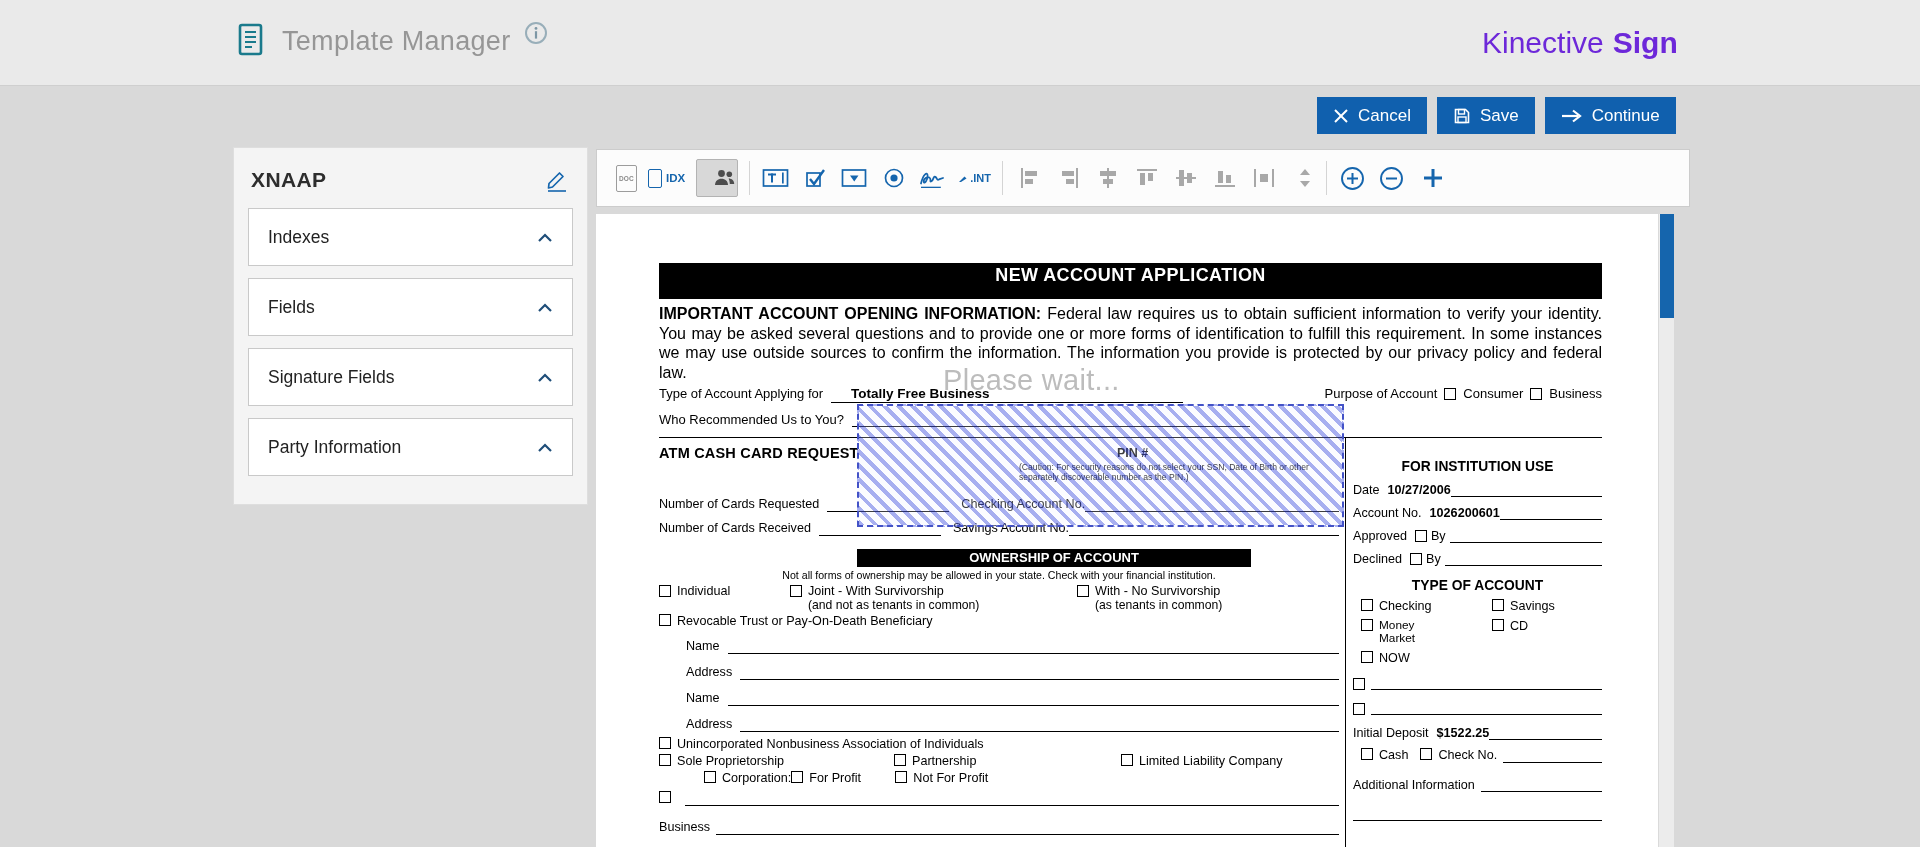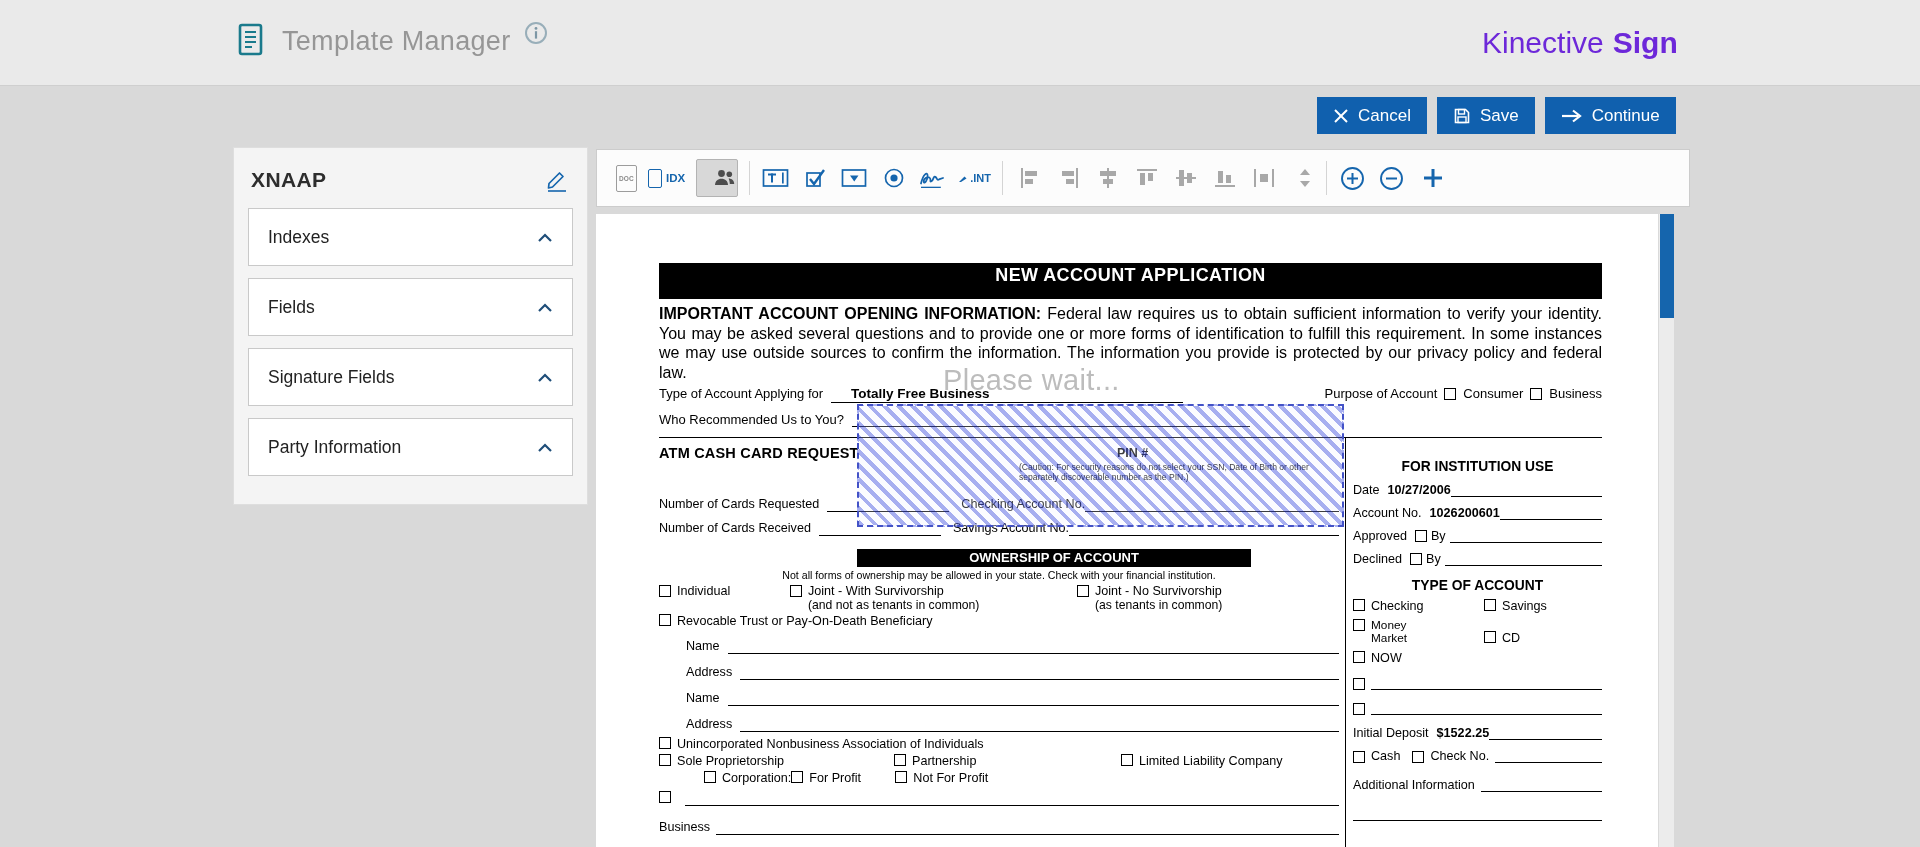--- a/index.html
+++ b/index.html
@@ -101,21 +101,21 @@
   .botrow { margin-top:16px; display:flex; align-items:center; gap:6px; font-size:12.6px; white-space:nowrap; }
   .botrow .cb { margin:0; }
   .gap40 { width:40px; }
 
   .rhead { text-align:center; font-weight:700; font-size:13.8px; margin-top:16px; }
   .rrow { display:flex; align-items:flex-end; font-size:12.6px; margin-top:8px; }
   .rrow .val { font-weight:700; margin-left:8px; white-space:nowrap; }
   .rrow .cb { margin:0 4px 1px 8px; }
   .rrow .by { margin-right:4px; }
   .toahead { margin-top:12px; }
-  .toarow { display:flex; margin-top:6px; font-size:12.6px; align-items:flex-end; }
+  .toarow { display:flex; margin-top:6px; font-size:12.6px; align-items:flex-start;margin-left:8px; }
   .t1 { flex:0 0 106px; display:flex; }
   .t2 { display:flex;padding-left:25px; }
   .mm { width:52px; font-size:11.8px; line-height:1.1; white-space:normal; }
   .lnrow { display:flex; align-items:flex-end; margin-top:10px; }
   .emptyln { border-bottom:1px solid #000; }
   .dep { margin-top:10px; }
   .cashrow { margin-top:8px; }
   .cashrow .cb2 { margin-left:12px; }
   .addinfo { margin-top:14px;align-items:flex-end; }
 
@@ -396,21 +396,21 @@
           <span class="opt o2">
             <span class="cb"></span>
             <span>
               <span style="display:block">Joint - With Survivorship</span>
               <span class="sub" style="display:block">(and not as tenants in common)</span>
             </span>
           </span>
           <span class="opt">
             <span class="cb"></span>
             <span>
-              <span style="display:block">Joint - No Survivorship</span>
+              <span style="display:block">With - No Survivorship</span>
               <span class="sub" style="display:block">(as tenants in common)</span>
             </span>
           </span>
         </div>
 
         <div class="revoc">
           <span class="cb"></span>
           <span>Revocable Trust or Pay-On-Death Beneficiary</span>
         </div>
 

